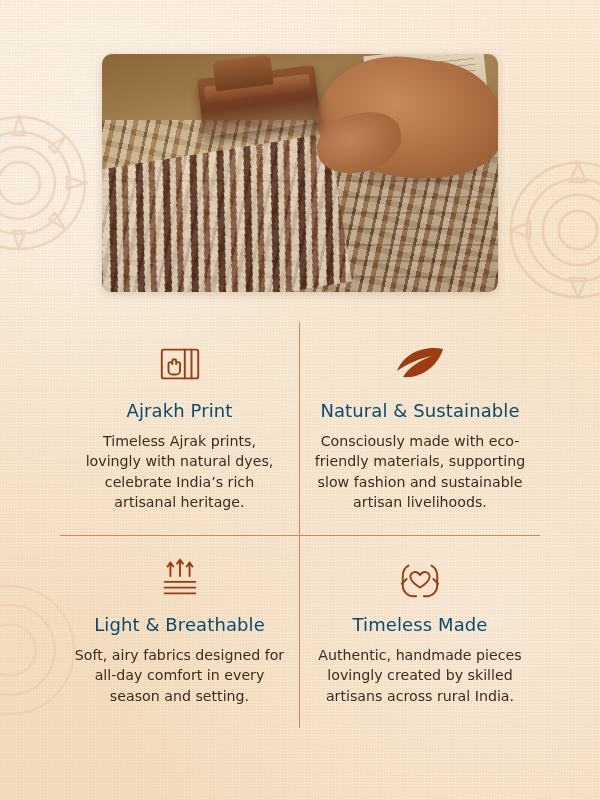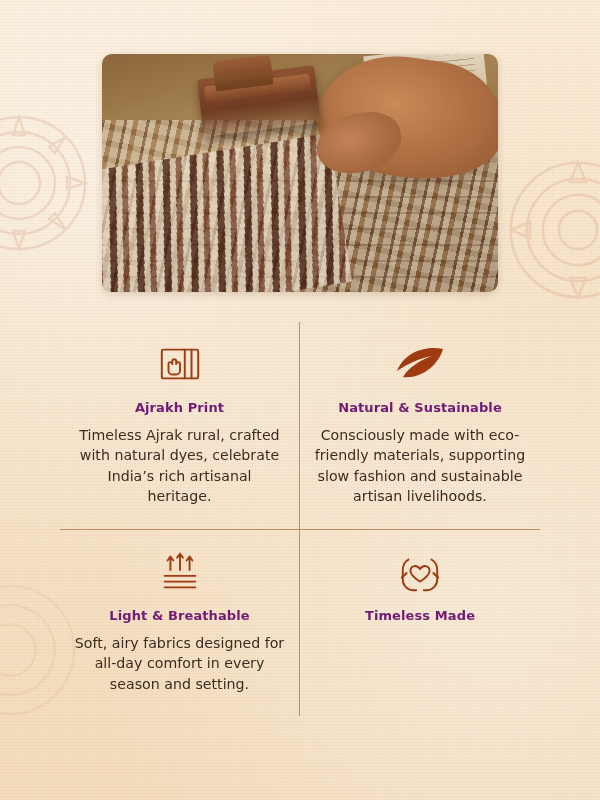--- a/index.html
+++ b/index.html
@@ -206,23 +206,23 @@
   .cell.bl { border-right: 1px solid #c98a60; }
   .icon {
     height: 52px;
     display: flex;
     align-items: center;
     justify-content: center;
     margin-bottom: 10px;
     color: #9e3b10;
   }
   .feat-title {
-    font-size: 13px;
-    font-weight: bold;
-    color: #701a75;
+    font-size: 18px;
+    font-weight: normal;
+    color: #0c4a6e;
     letter-spacing: 0.1px;
     margin: 0 0 10px;
   }
   .feat-desc {
     font-size: 14.2px;
     line-height: 1.44;
     color: #3d2b20;
     margin: 0 auto;
     max-width: 215px;
   }
@@ -297,21 +297,21 @@
       <svg viewBox="0 0 48 48" width="46" height="46" aria-hidden="true">
         <g fill="none" stroke="currentColor" stroke-width="2" stroke-linecap="round" stroke-linejoin="round">
           <rect x="5" y="9" width="38" height="30" rx="2"></rect>
           <line x1="29" y1="9" x2="29" y2="39"></line>
           <line x1="36" y1="9" x2="36" y2="39"></line>
           <path d="M12 31 v-7 a2 2 0 0 1 4 0 v-3 a2 2 0 0 1 4 0 v3 a2 2 0 0 1 4 0 v7 a4 4 0 0 1 -4 4 h-4 a4 4 0 0 1 -4 -4 z"></path>
         </g>
       </svg>
     </div>
     <h3 class="feat-title">Ajrakh Print</h3>
-    <p class="feat-desc">Timeless Ajrak rural, crafted with natural dyes, celebrate India’s rich artisanal heritage.</p>
+    <p class="feat-desc">Timeless Ajrak prints, lovingly with natural dyes, celebrate India’s rich artisanal heritage.</p>
   </div>
 
   <div class="cell tr">
     <div class="icon">
       <svg viewBox="0 0 52 40" width="52" height="40" aria-hidden="true">
         <path d="M3 27 C12 6 34 2 49 5 C44 22 27 35 9 33 C14 24 26 16 38 12 C26 14 13 20 3 27 Z" fill="currentColor"></path>
       </svg>
     </div>
     <h3 class="feat-title">Natural &amp; Sustainable</h3>
     <p class="feat-desc">Consciously made with eco-friendly materials, supporting slow fashion and sustainable artisan livelihoods.</p>
@@ -340,15 +340,16 @@
         <g fill="none" stroke="currentColor" stroke-width="2" stroke-linecap="round" stroke-linejoin="round">
           <path d="M26 20 c-3-5 -10-4 -10 2 c0 5 7 9 10 11 c3-2 10-6 10-11 c0-6 -7-7 -10-2 z"></path>
           <path d="M14 10 c-4 2 -6 6 -6 11 v10 c0 6 5 11 11 11 h3"></path>
           <path d="M38 10 c4 2 6 6 6 11 v10 c0 6 -5 11 -11 11 h-3"></path>
           <path d="M12 24 l-5 5"></path>
           <path d="M40 24 l5 5"></path>
         </g>
       </svg>
     </div>
     <h3 class="feat-title">Timeless Made</h3>
+    <p class="feat-desc">Authentic, handmade pieces lovingly created by skilled artisans across rural India.</p>
   </div>
 
 </div>
 
 </body></html>

